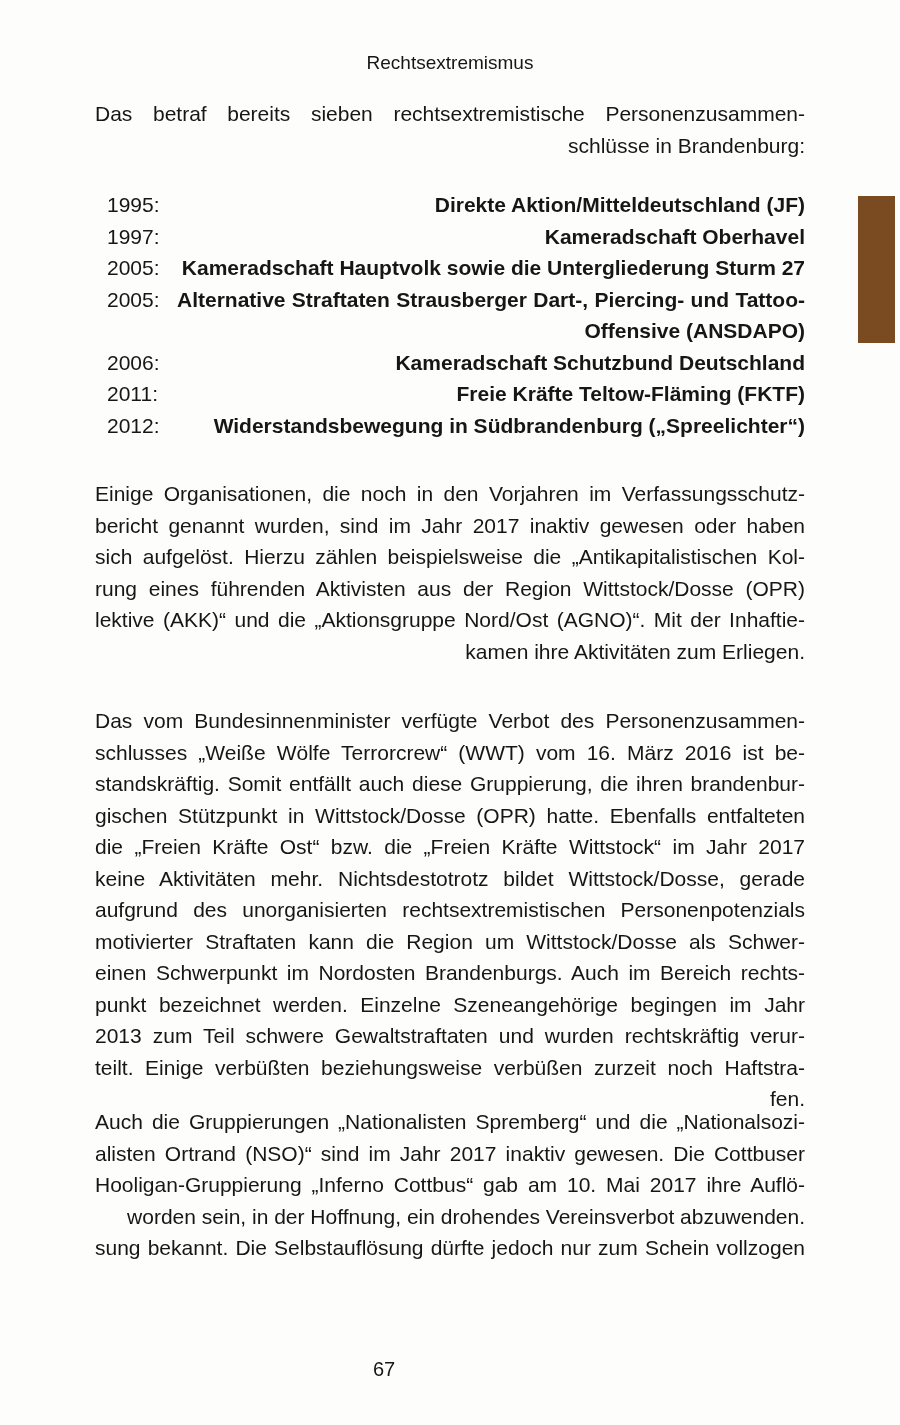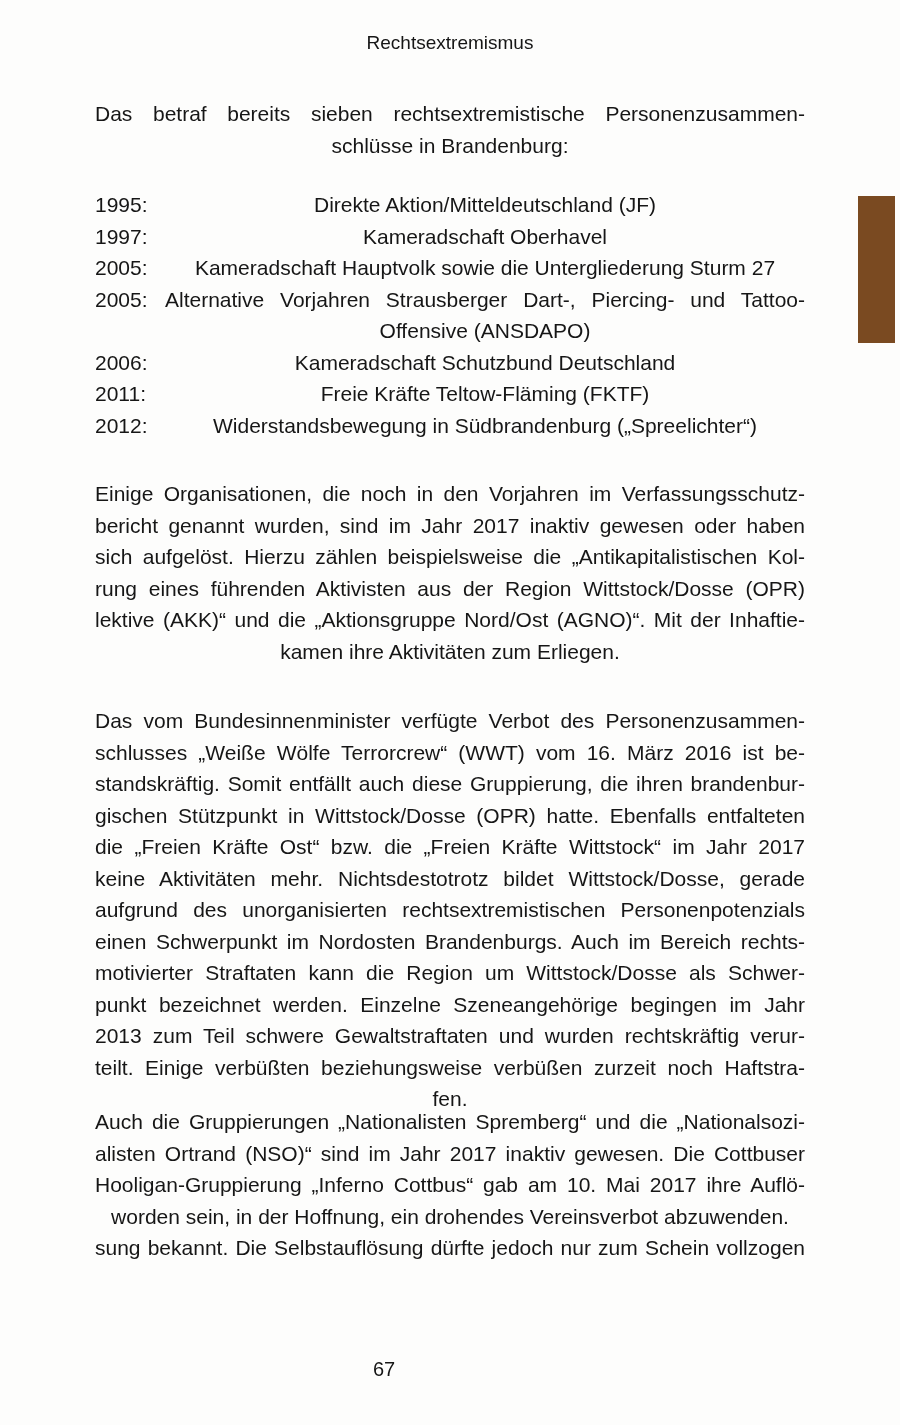--- a/index.html
+++ b/index.html
@@ -7,41 +7,41 @@
     position: relative;
     width: 900px;
     height: 1425px;
     background: #fdfdfc;
     font-family: "Liberation Sans", "DejaVu Sans", sans-serif;
     color: #161616;
     overflow: hidden;
   }
   .running-head {
     position: absolute;
-    top: 32px;
+    top: 52px;
     left: 0;
     width: 900px;
     text-align: center;
     font-size: 19px;
     line-height: 22px;
   }
   .block {
     position: absolute;
     left: 95px;
     width: 710px;
     font-size: 21px;
     line-height: 31.5px;
   }
-  .line { text-align: center; }
+  .line { text-align: right; }
   .line.jl { text-align: justify; text-align-last: justify; }
   .intro    { top: 98px; }
   .timeline { top: 189px; }
   .trow  { display: flex; }
-  .tyear { flex: 0 0 70px; width: 70px; }
-  .tlines{ flex: 1 1 auto; min-width: 0; }
+  .tyear { flex: 0 0 70px; width: 70px; margin-left: 12px; }
+  .tlines{ flex: 1 1 auto; min-width: 0; font-weight: bold; }
   .p2 { top: 478px; }
   .p3 { top: 705px; }
   .p4 { top: 1106px; }
   .thumb-tab {
     position: absolute;
     top: 196px;
     left: 858px;
     width: 37px;
     height: 147px;
     background: #7a4a21;
@@ -82,21 +82,21 @@
       </div>
       <div class="trow">
         <div class="tyear">2005:</div>
         <div class="tlines">
           <div class="line">Kameradschaft Hauptvolk sowie die Untergliederung Sturm 27</div>
         </div>
       </div>
       <div class="trow">
         <div class="tyear">2005:</div>
         <div class="tlines">
-          <div class="line jl">Alternative Vorjahren Strausberger Dart-, Piercing- und Tattoo-</div>
+          <div class="line jl">Alternative Straftaten Strausberger Dart-, Piercing- und Tattoo-</div>
           <div class="line">Offensive (ANSDAPO)</div>
         </div>
       </div>
       <div class="trow">
         <div class="tyear">2006:</div>
         <div class="tlines">
           <div class="line">Kameradschaft Schutzbund Deutschland</div>
         </div>
       </div>
       <div class="trow">
@@ -123,22 +123,22 @@
     </div>
 
   <div class="block p3">
       <div class="line jl">Das vom Bundesinnenminister verfügte Verbot des Personenzusammen-</div>
       <div class="line jl">schlusses „Weiße Wölfe Terrorcrew“ (WWT) vom 16. März 2016 ist be-</div>
       <div class="line jl">standskräftig. Somit entfällt auch diese Gruppierung, die ihren brandenbur-</div>
       <div class="line jl">gischen Stützpunkt in Wittstock/Dosse (OPR) hatte. Ebenfalls entfalteten</div>
       <div class="line jl">die „Freien Kräfte Ost“ bzw. die „Freien Kräfte Wittstock“ im Jahr 2017</div>
       <div class="line jl">keine Aktivitäten mehr. Nichtsdestotrotz bildet Wittstock/Dosse, gerade</div>
       <div class="line jl">aufgrund des unorganisierten rechtsextremistischen Personenpotenzials</div>
+      <div class="line jl">motivierter Straftaten kann die Region um Wittstock/Dosse als Schwer-</div>
       <div class="line jl">einen Schwerpunkt im Nordosten Brandenburgs. Auch im Bereich rechts-</div>
-      <div class="line jl">motivierter Straftaten kann die Region um Wittstock/Dosse als Schwer-</div>
       <div class="line jl">punkt bezeichnet werden. Einzelne Szeneangehörige begingen im Jahr</div>
       <div class="line jl">2013 zum Teil schwere Gewaltstraftaten und wurden rechtskräftig verur-</div>
       <div class="line jl">teilt. Einige verbüßten beziehungsweise verbüßen zurzeit noch Haftstra-</div>
       <div class="line">fen.</div>
     </div>
 
   <div class="block p4">
       <div class="line jl">Auch die Gruppierungen „Nationalisten Spremberg“ und die „Nationalsozi-</div>
       <div class="line jl">alisten Ortrand (NSO)“ sind im Jahr 2017 inaktiv gewesen. Die Cottbuser</div>
       <div class="line jl">Hooligan-Gruppierung „Inferno Cottbus“ gab am 10. Mai 2017 ihre Auflö-</div>

